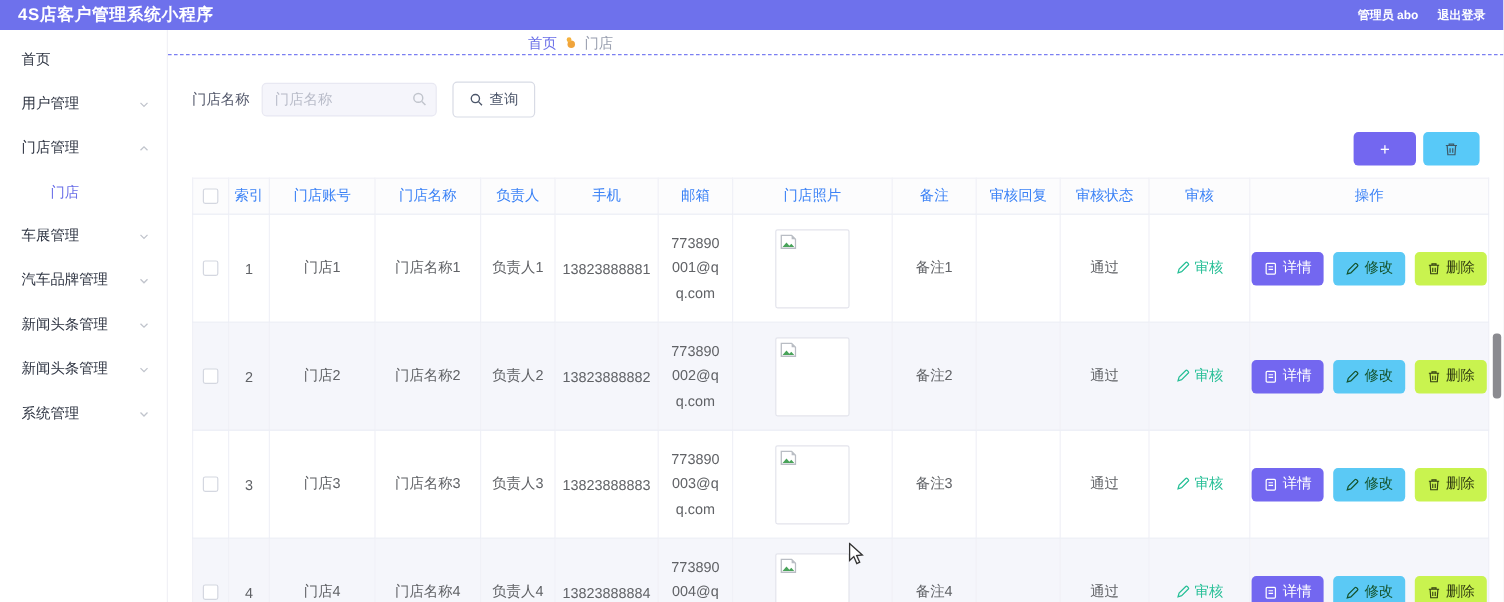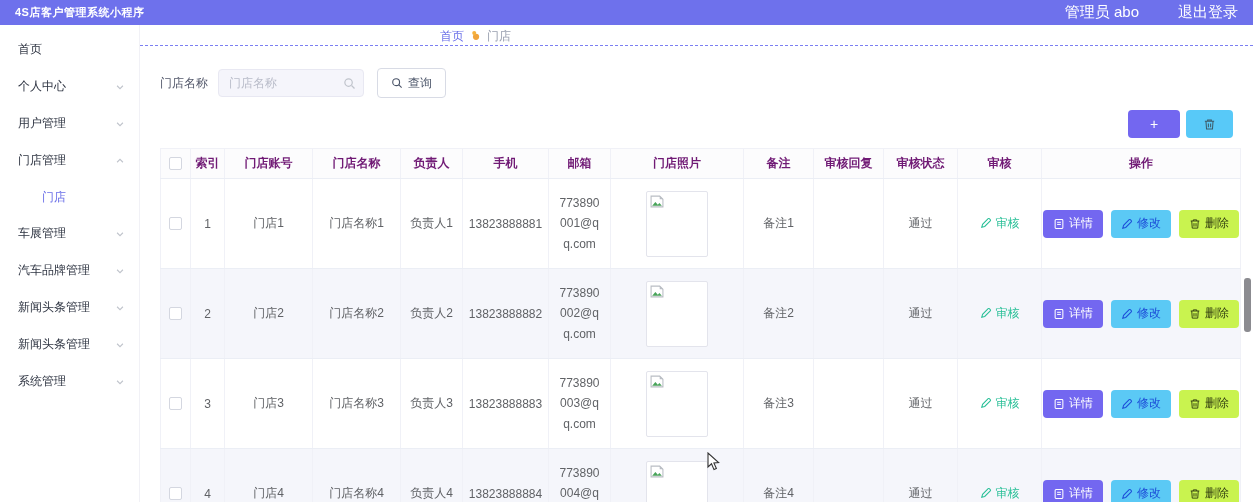--- a/index.html
+++ b/index.html
@@ -2,22 +2,22 @@
 <html><head>
 <meta charset="utf-8">
 <style>
   * { margin:0; padding:0; box-sizing:border-box; }
   body { font-family:"Liberation Sans","DejaVu Sans",sans-serif; background:#e9e9ee; }
   .app { position:relative; width:1253px; height:502px; background:#fff; overflow:hidden; }
 
   
   .top-header { position:absolute; top:0; left:0; right:0; height:25px; background:#6e71ec;
     display:flex; align-items:center; padding:0 15px; z-index:6; }
-  .top-title { color:#fff; font-size:11px; font-weight:bold; letter-spacing:.5px;text-align:center; }
-  .top-right { margin-left:auto; display:flex; gap:39px; font-size:15px; color:#fff; }
+  .top-title { color:#fff; font-size:14px; font-weight:bold; letter-spacing:.5px;text-align:center; }
+  .top-right { margin-left:auto; display:flex; gap:16px; font-size:10px; color:#fff;font-weight:bold; }
   .top-right span { cursor:pointer; }
 
   
   .sidebar { position:absolute; top:25px; left:0; bottom:0; width:140px; background:#fff;
     border-right:1px solid #f1f1f6; padding-top:6px; }
   .side-item { height:37px; display:flex; align-items:center; justify-content:space-between;
     padding:0 14px 0 18px; font-size:12px; color:#2e3442; cursor:pointer; }
   .side-sub { height:36px; display:flex; align-items:center; padding-left:42px;
     font-size:12px; color:#6a6fe8; cursor:pointer; }
   .chev { display:inline-flex; color:#c0c4cc; }
@@ -43,35 +43,35 @@
 
   .toolbar-row { display:flex; justify-content:flex-end; gap:6px; margin-top:12px; }
   .add-btn { width:52px; height:28px; background:#7367f0; border:none; border-radius:4px;
     color:#fff; font-size:14px; cursor:pointer; line-height:1; }
   .del-btn { width:47px; height:28px; background:#58c9f8; border:none; border-radius:4px;
     color:#3e5a68; display:inline-flex; align-items:center; justify-content:center; cursor:pointer; }
 
   table { margin-top:10px; border-collapse:collapse; table-layout:fixed; width:1080px; background:#fff; }
   th, td { border:1px solid #f0f1f7; border-bottom:1px solid #ebeef5; text-align:center;
     font-size:12px; color:#606266; padding:0 4px; }
-  th { height:30px; background:#fcfcfd; color:#701a75; font-weight:bold; }
+  th { height:30px; background:#fcfcfd; color:#3b82f6; font-weight:normal; }
   td { height:90px; }
   tbody tr.striped td { background:#f5f6fb; }
   .cell-email { word-break:break-all; line-height:1.7; padding:0 8px; }
   .checkbox { width:13px; height:13px; border:1px solid #d4d7e0; border-radius:2px; background:#fff;
     margin:0 auto; cursor:pointer; }
   .photo-box { width:62px; height:66px; margin:0 auto; border:1px solid #e3e4ec; border-radius:2px;
     background:#fff; position:relative; }
   .photo-box svg { position:absolute; top:3px; left:3px; }
   .audit-link { color:#26bf96; display:inline-flex; gap:4px; align-items:center; cursor:pointer; }
   .row-actions { display:flex; gap:8px; justify-content:center; align-items:center; }
   .act-btn { height:28px; padding:0 10px; border:none; border-radius:4px; font-size:12px;
     display:inline-flex; align-items:center; gap:4px; cursor:pointer; white-space:nowrap; }
   .act-detail { background:#7367f0; color:#fff; }
-  .act-edit { background:#5bc9f5; color:#1d4ed8; }
+  .act-edit { background:#5bc9f5; color:#14532d; }
   .act-del { background:#c9f34f; color:#333f12; }
 
   .scroll-thumb { position:absolute; right:2px; top:278px; width:7px; height:54px;
     background:#8b8b90; border-radius:3px; cursor:pointer; z-index:8; }
   .mouse-cursor { position:absolute; left:707px; top:452px; z-index:9; pointer-events:none; }
 </style>
 </head>
 <body>
 
 <div class="app">
@@ -80,28 +80,20 @@
     <div class="top-title">4S店客户管理系统小程序</div>
     <div class="top-right">
       <span>管理员 abo</span>
       <span>退出登录</span>
     </div>
   </div>
 
   <div class="sidebar">
       <div class="side-item">
         <span>首页</span>
-      </div>
-      <div class="side-item">
-        <span>个人中心</span>
-        <span class="chev down">
-          <svg width="10" height="10" viewBox="0 0 12 12">
-            <path d="M2.5 4.5L6 8l3.5-3.5" fill="none" stroke="currentColor" stroke-width="1.3"></path>
-          </svg>
-        </span>
       </div>
       <div class="side-item">
         <span>用户管理</span>
         <span class="chev down">
           <svg width="10" height="10" viewBox="0 0 12 12">
             <path d="M2.5 4.5L6 8l3.5-3.5" fill="none" stroke="currentColor" stroke-width="1.3"></path>
           </svg>
         </span>
       </div>
       <div class="side-item">

